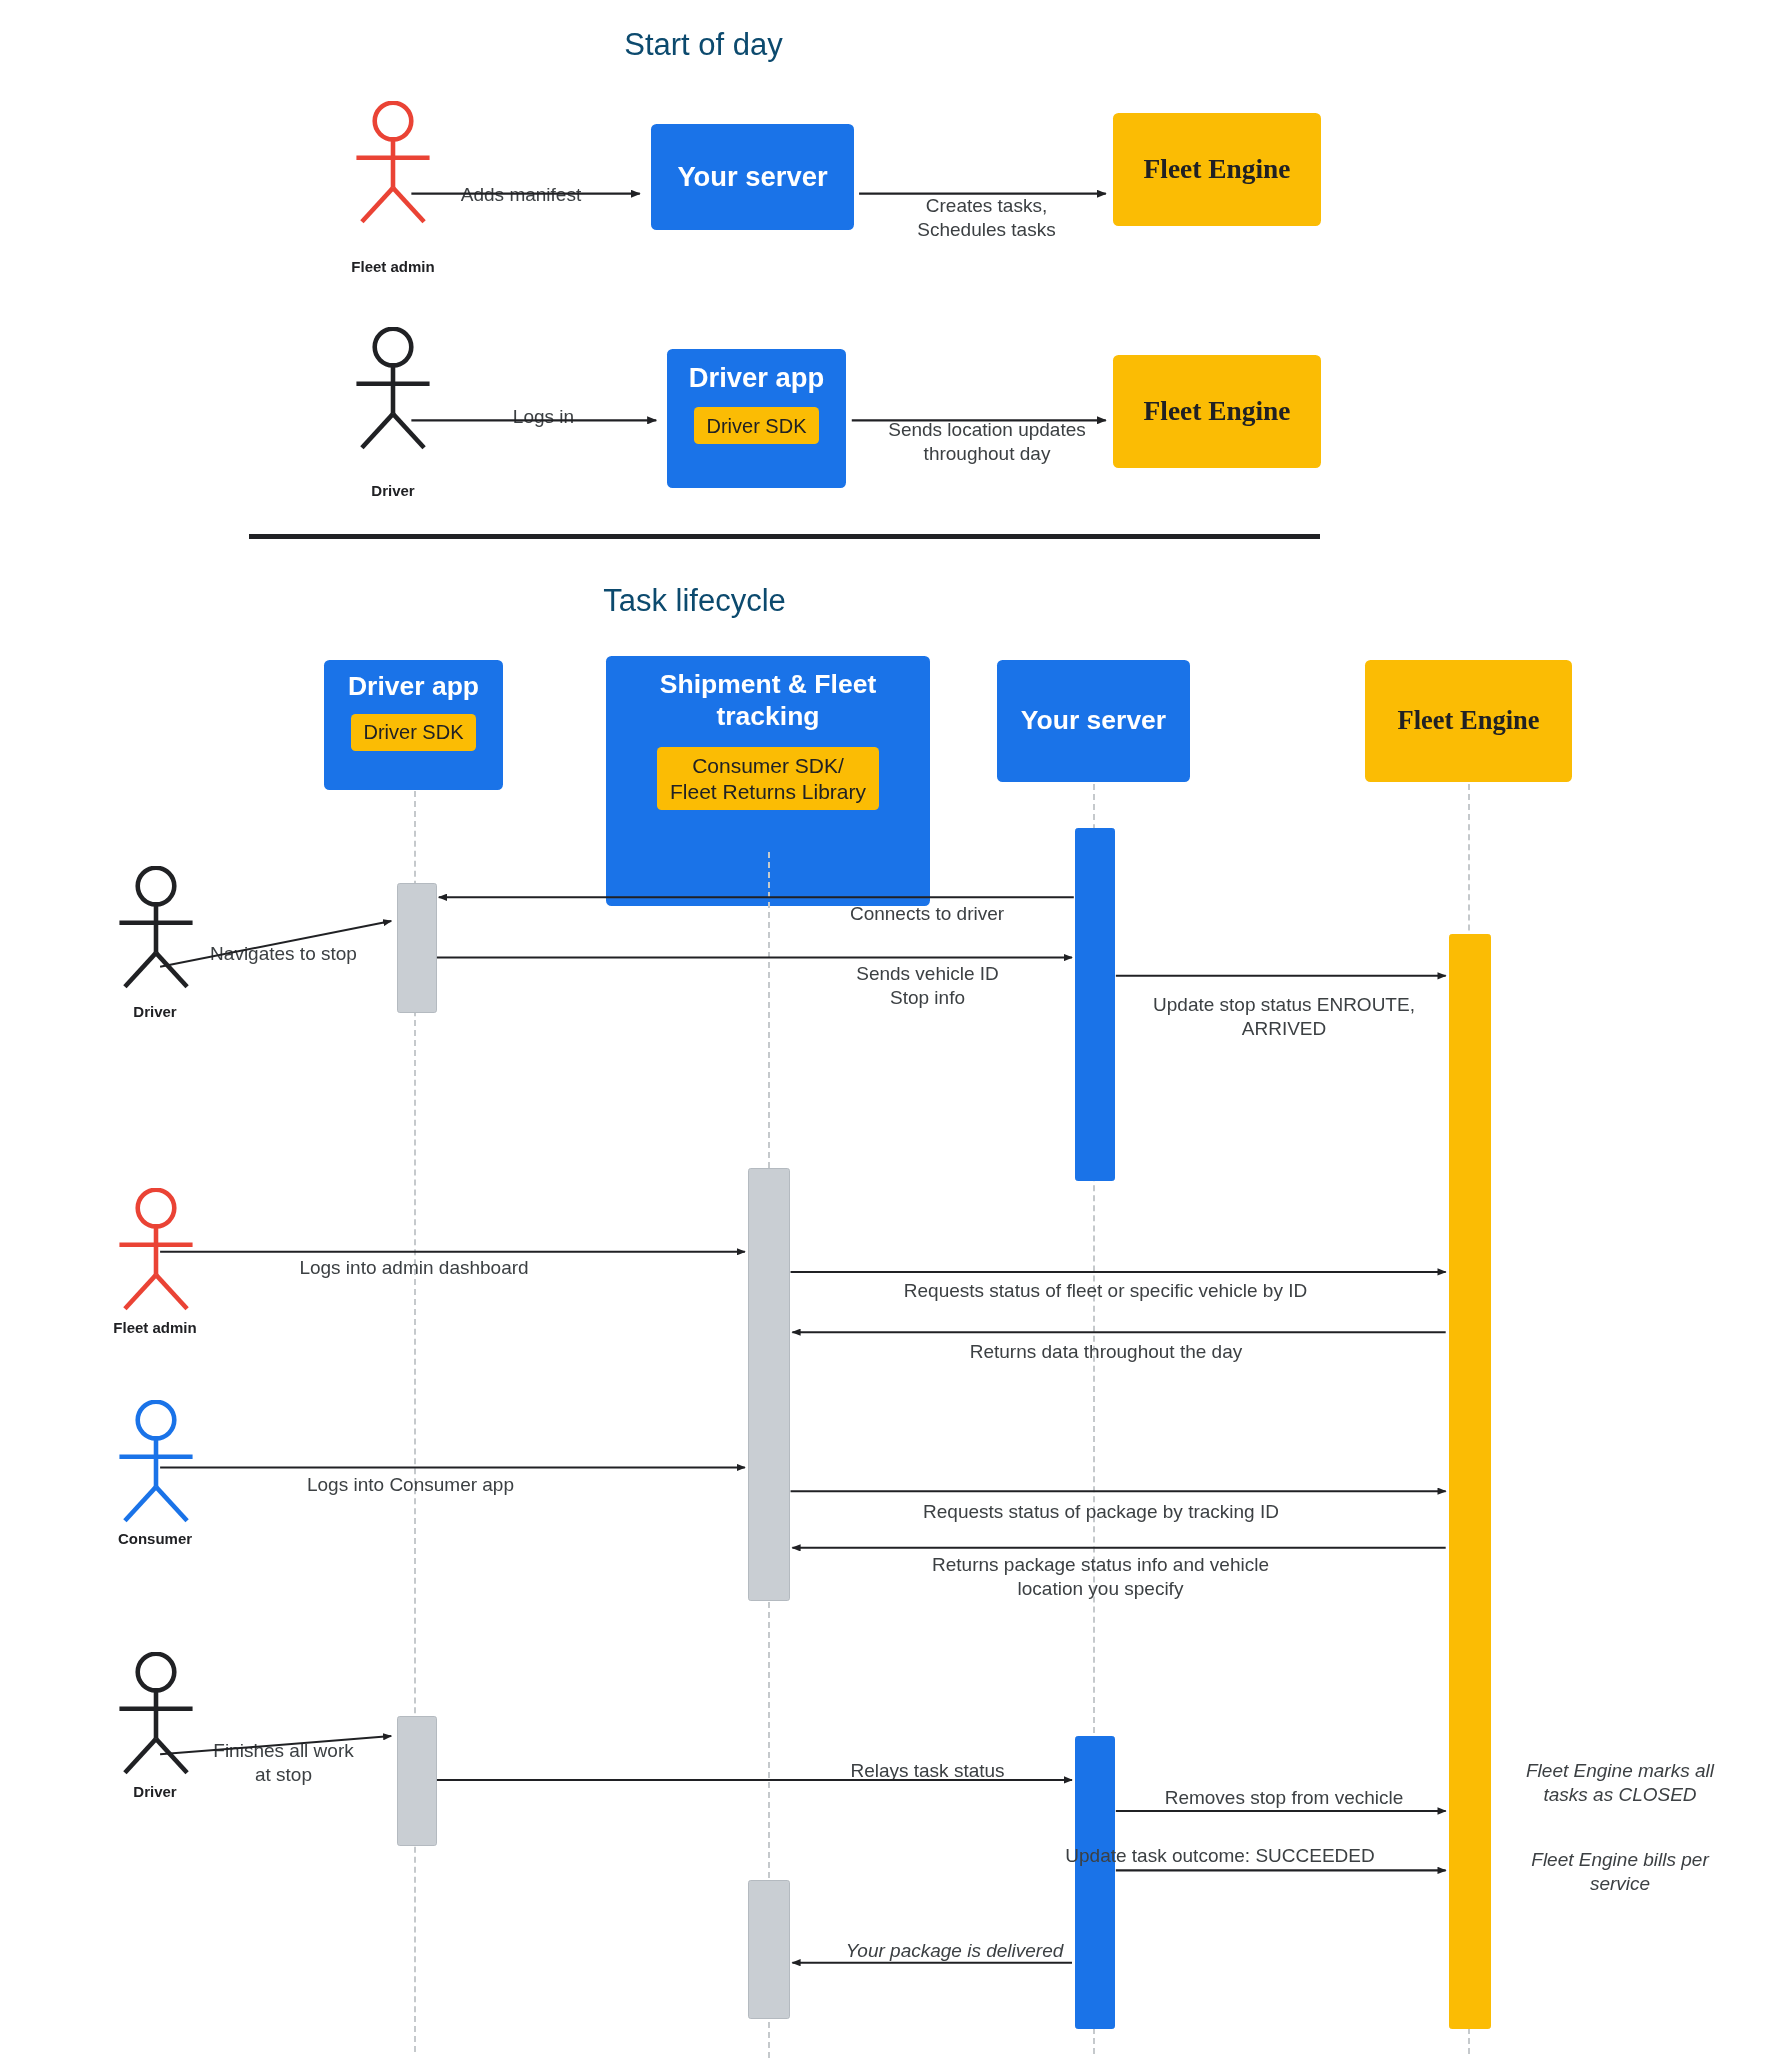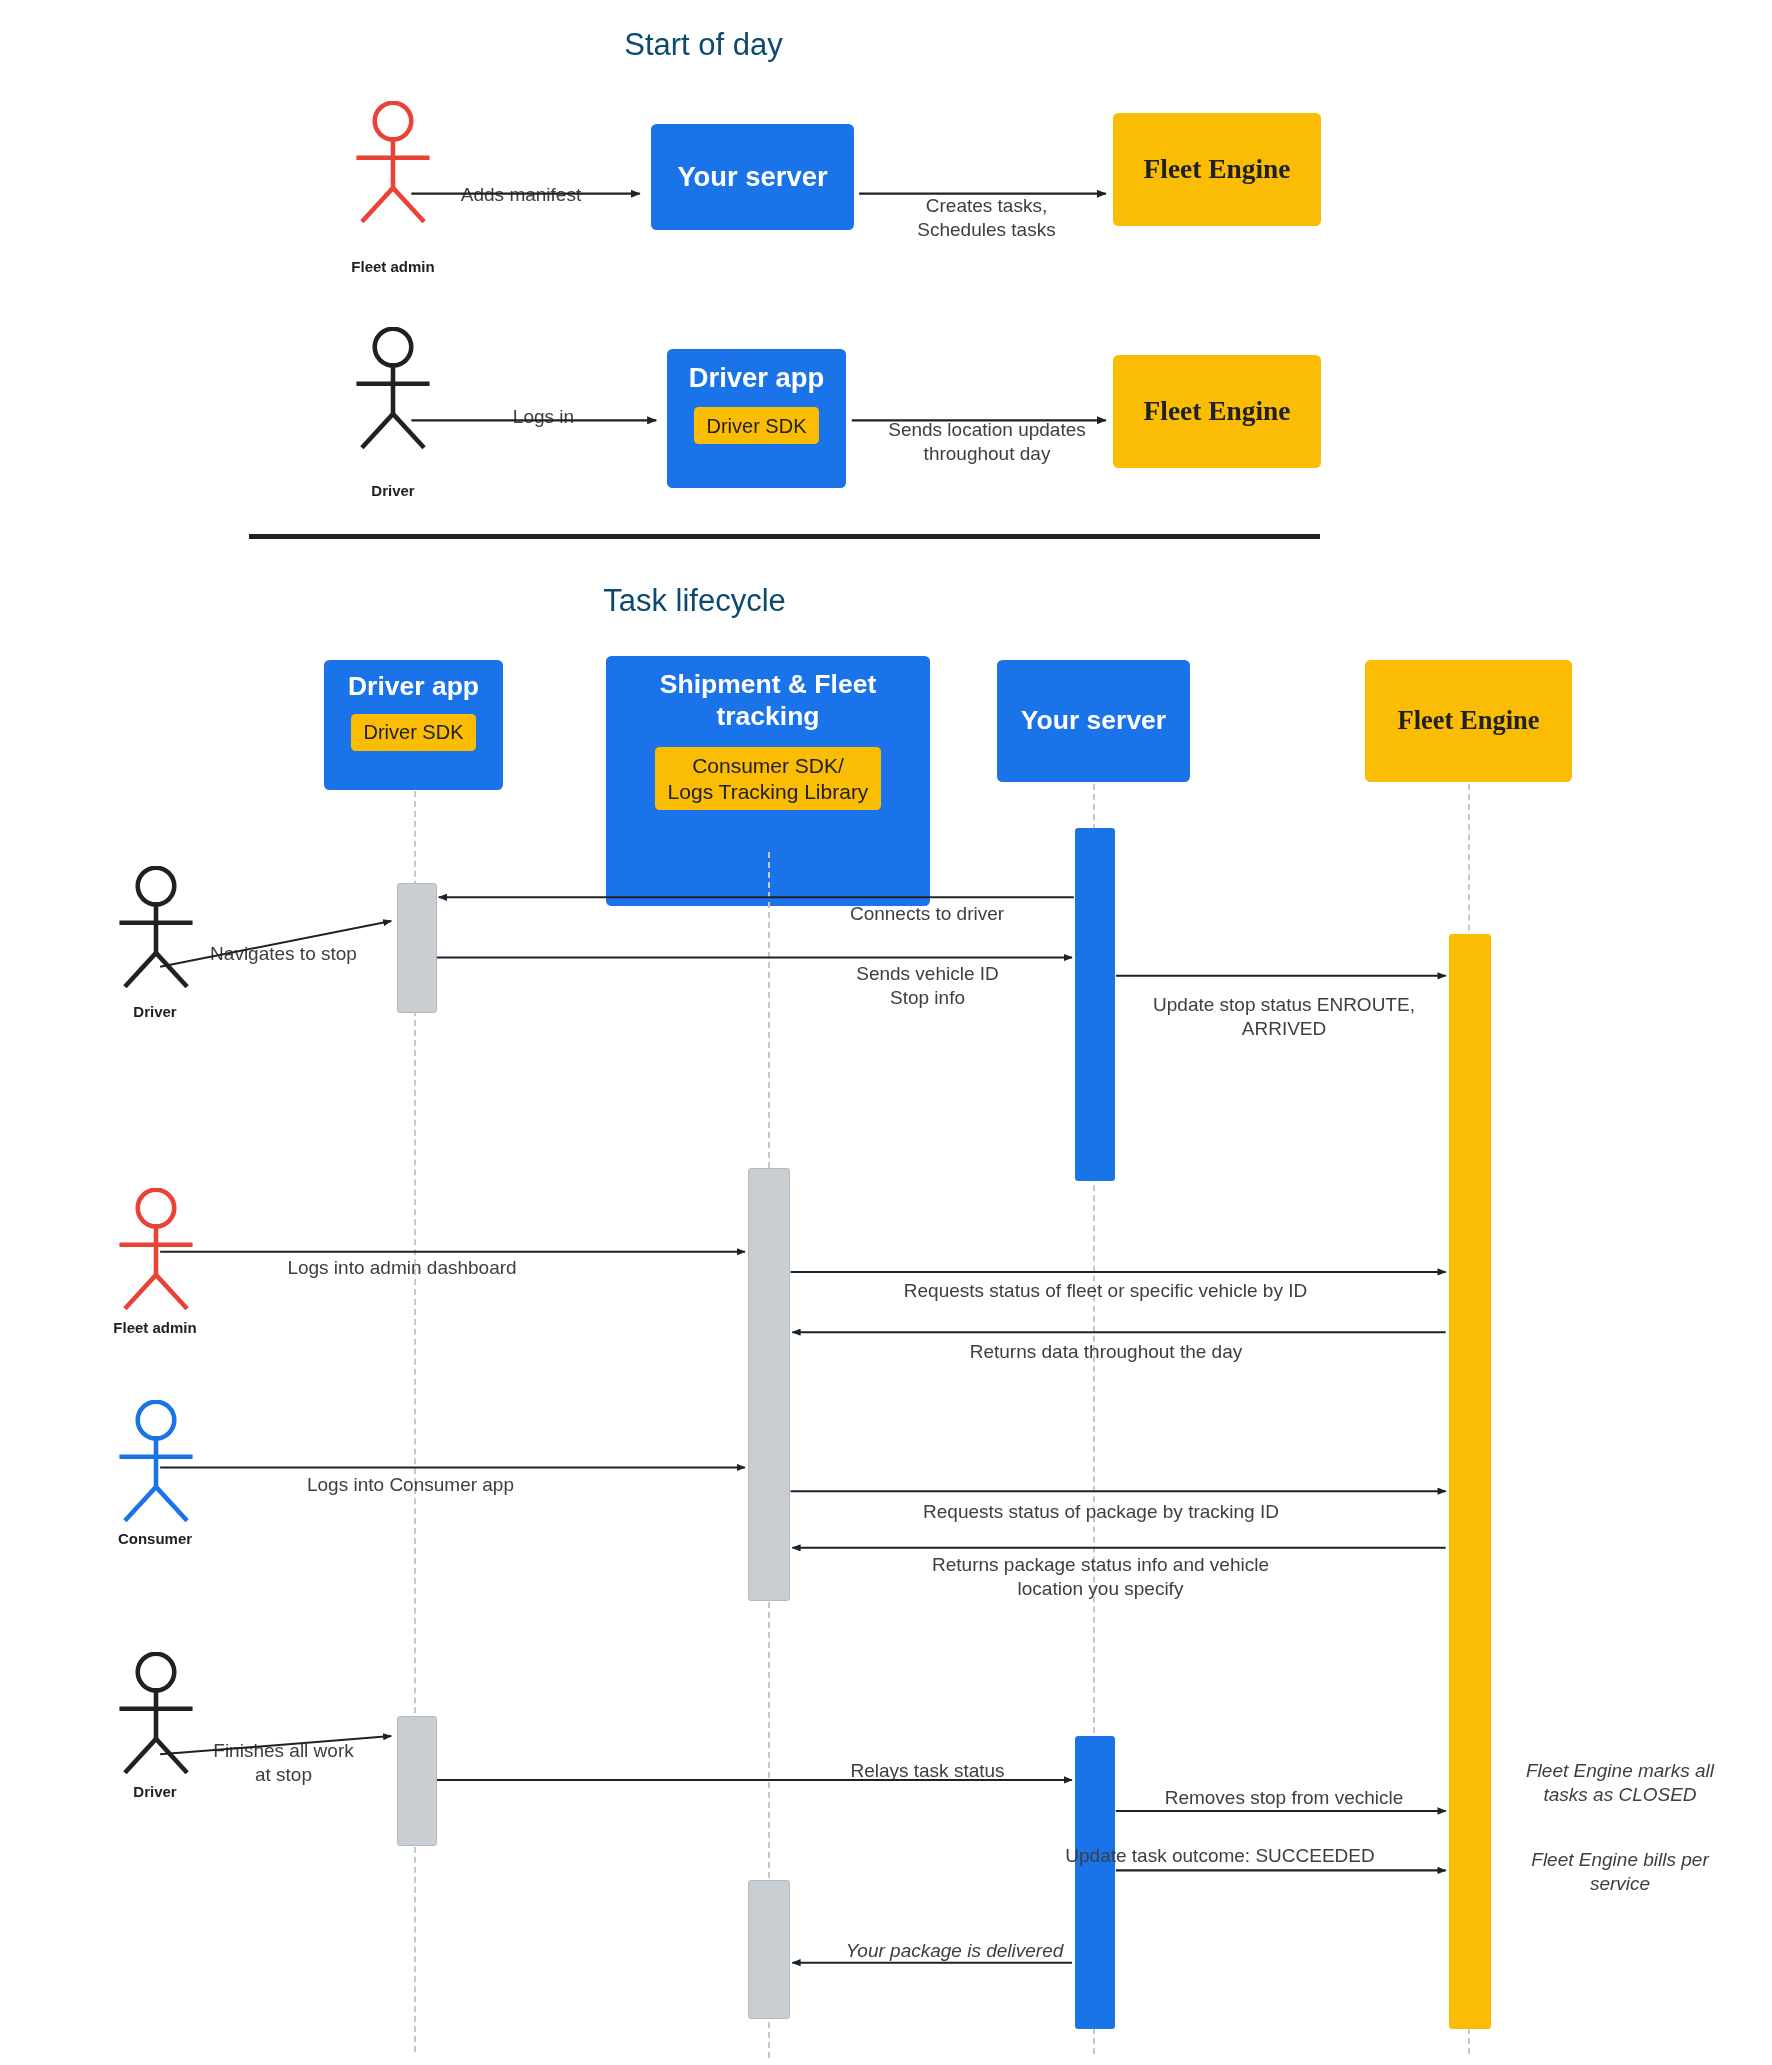--- a/index.html
+++ b/index.html
@@ -167,21 +167,21 @@
 
   <div class="abs box box-blue" style="left:324px; top:660px; width:179px; height:130px; font-size:26.5px; justify-content:flex-start; padding-top:11px;">
     <span>Driver app</span>
     <span class="chip" style="margin-top:11px;">Driver SDK</span>
   </div>
 
   <div class="abs box box-blue" style="left:606px; top:656px; width:324px; height:250px; font-size:26.5px; justify-content:flex-start; padding-top:12.8px;">
     <span style="white-space:pre-line;">Shipment &amp; Fleet
 tracking</span>
     <span class="chip" style="margin-top:14.6px; white-space:pre-line; font-size:21px;">Consumer SDK/
-Logs Tracking Library</span>
+Fleet Returns Library</span>
   </div>
 
   <div class="abs box box-blue" style="left:997px; top:660px; width:193px; height:122px; font-size:26.5px;">
     <span>Your server</span>
   </div>
 
   <div class="abs box box-yellow" style="left:1365px; top:660px; width:207px; height:122px; font-size:26.5px;">
     <span>Fleet Engine</span>
   </div>
 
@@ -234,21 +234,21 @@
   </svg>
   <div class="abs actor-label" style="left:73px; top:1783px;">Driver</div>
 
   <div class="abs label" style="left:183px; top:942px; width:201px;">Navigates to stop</div>
   <div class="abs label" style="left:758px; top:902px; width:338px;">Connects to driver</div>
   <div class="abs label" style="left:795px; top:962px; width:265px;">Sends vehicle ID
 Stop info</div>
   <div class="abs label" style="left:1124px; top:993px; width:320px;">Update stop status ENROUTE,
 ARRIVED</div>
 
-  <div class="abs label" style="left:210px; top:1256px; width:384px;text-align:center;">Logs into admin dashboard</div>
+  <div class="abs label" style="left:222px; top:1256px; width:384px;text-align:center;">Logs into admin dashboard</div>
   <div class="abs label" style="left:804px; top:1279px; width:603px;">Requests status of fleet or specific vehicle by ID</div>
   <div class="abs label" style="left:850px; top:1340px; width:512px;">Returns data throughout the day</div>
 
   <div class="abs label" style="left:228px; top:1473px; width:365px;">Logs into Consumer app</div>
   <div class="abs label" style="left:813px; top:1500px; width:576px;">Requests status of package  by tracking ID</div>
   <div class="abs label" style="left:831px; top:1553px; width:539px;">Returns package status info and vehicle
 location you specify</div>
 
   <div class="abs label" style="left:183px; top:1739px; width:201px;">Finishes all work
 at stop</div>

